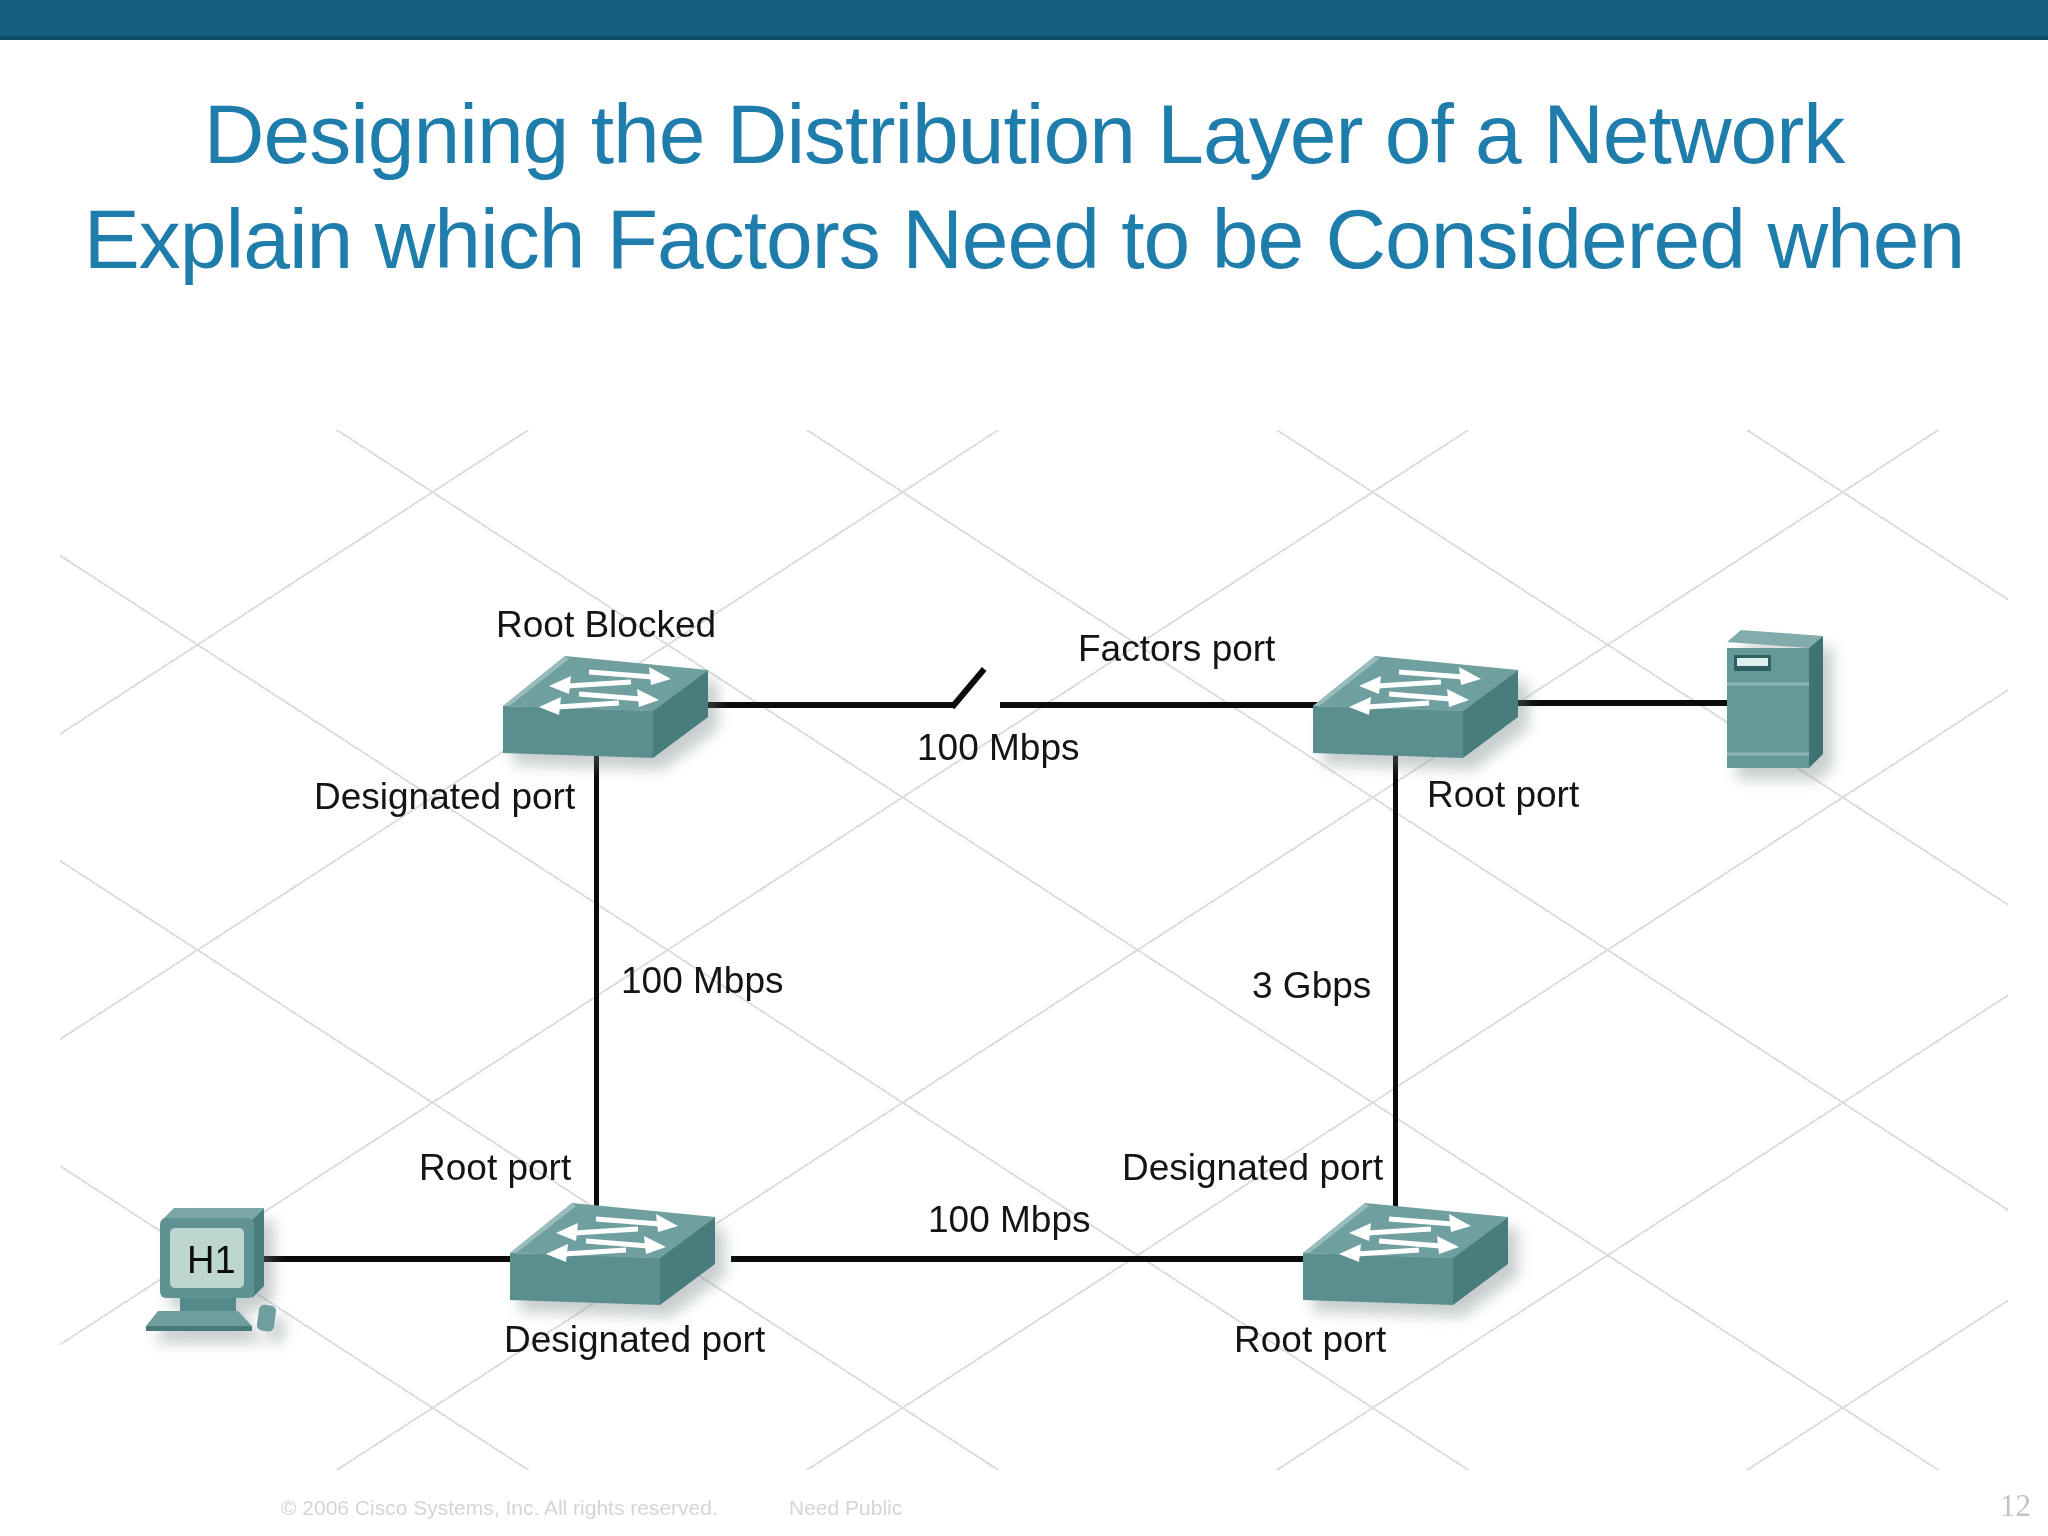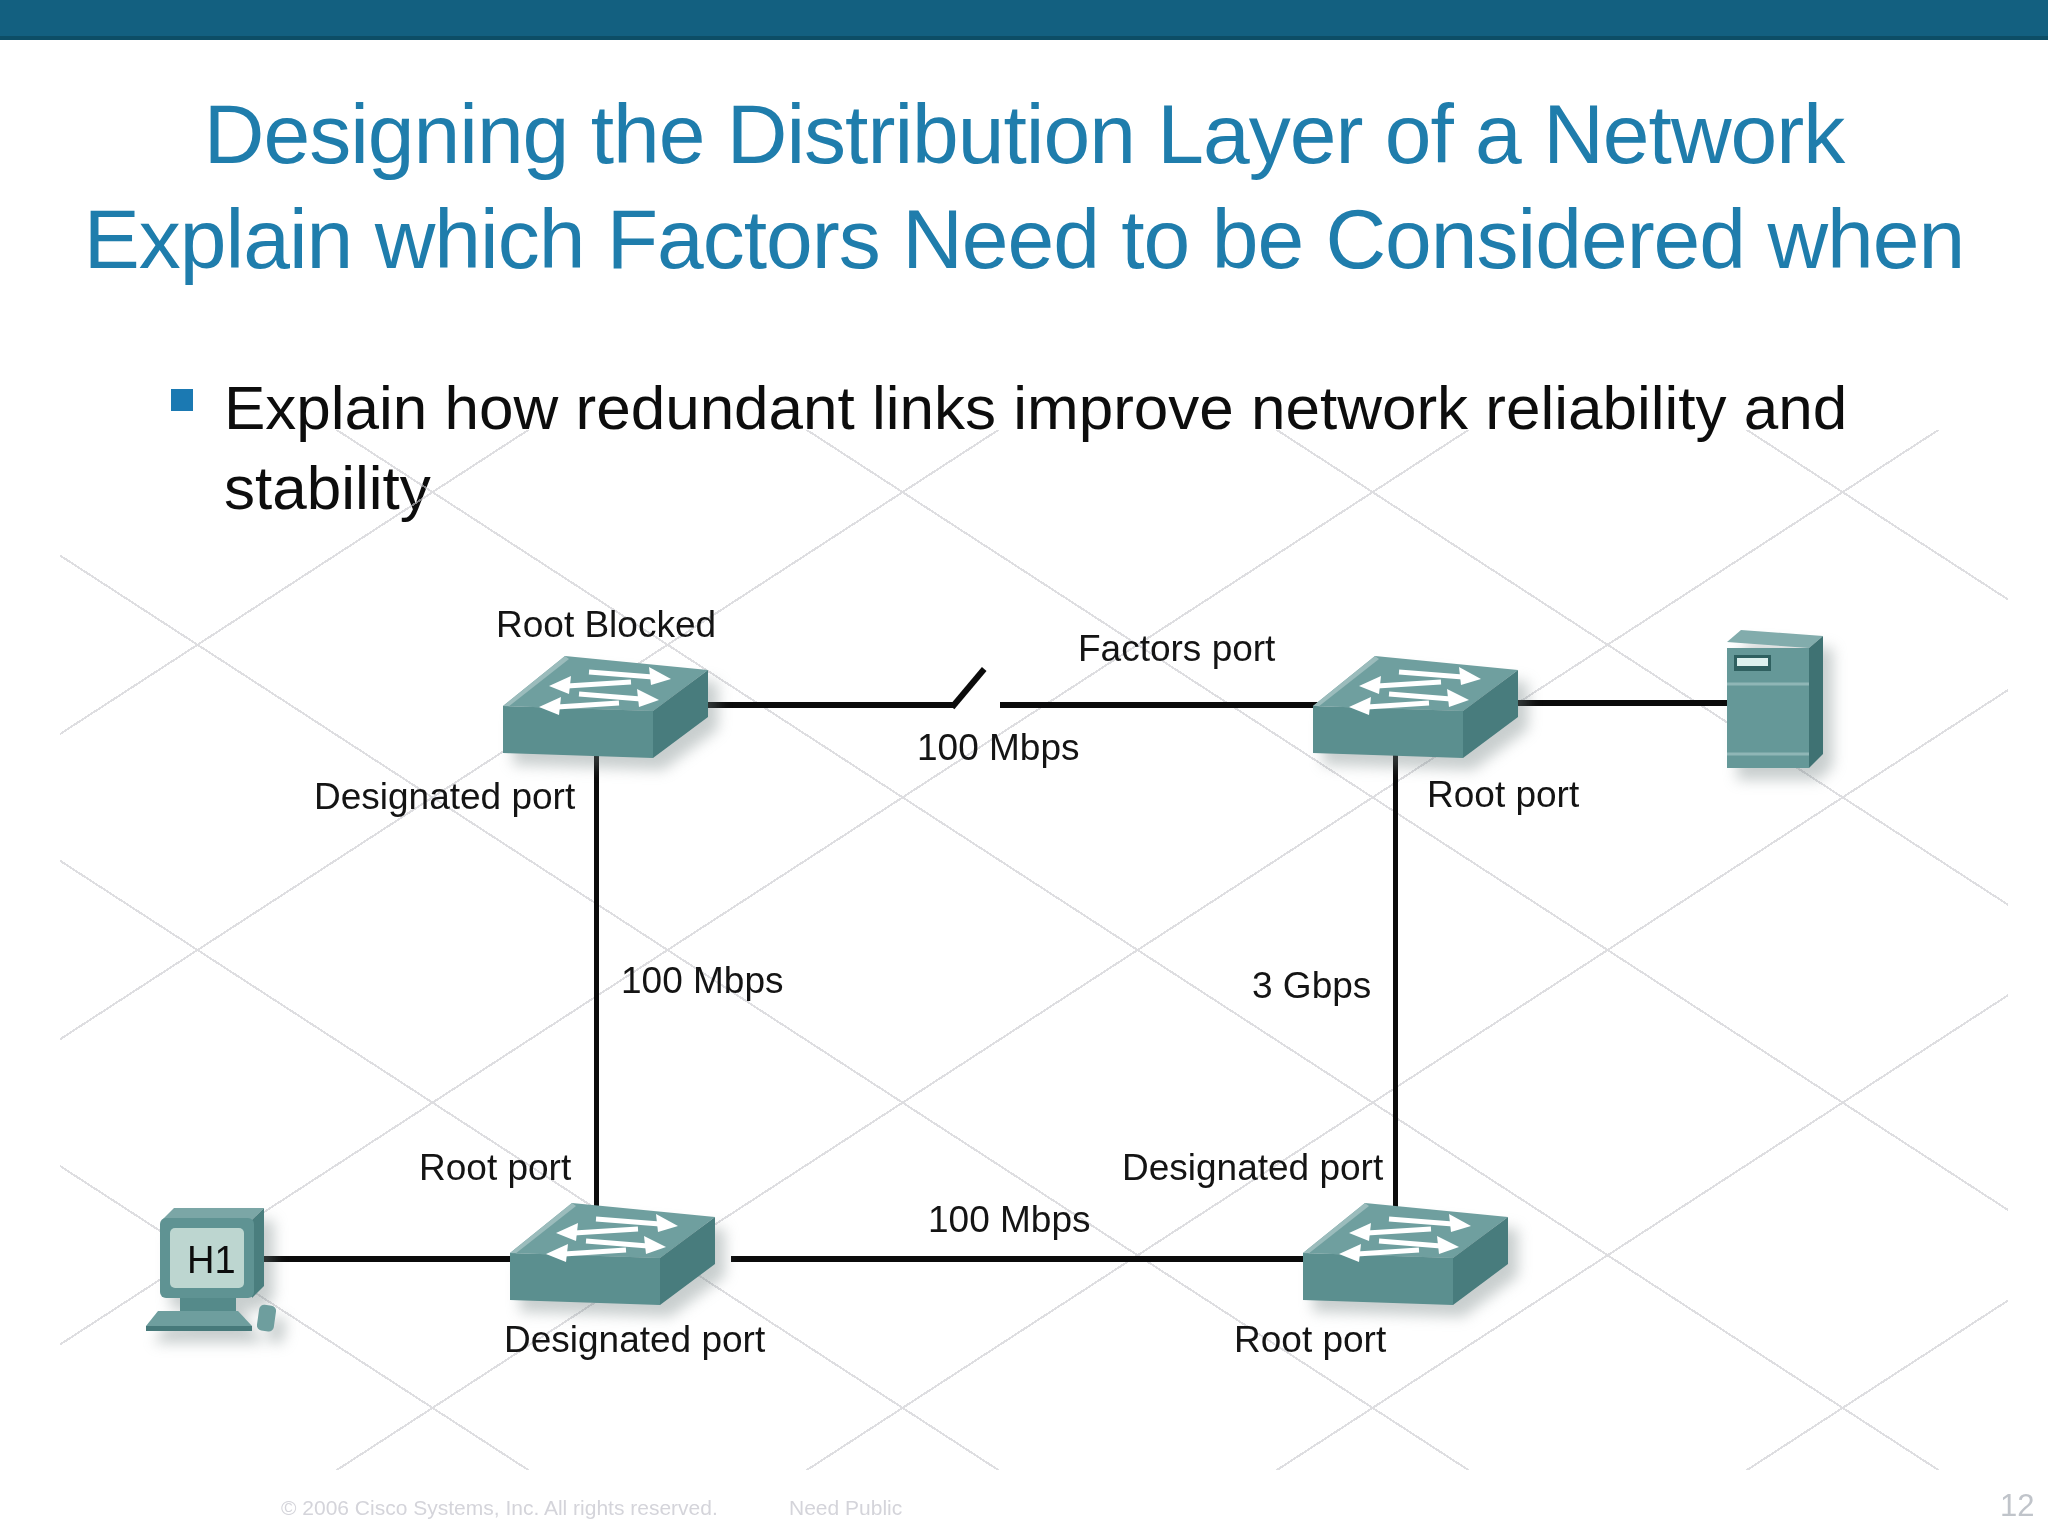--- a/index.html
+++ b/index.html
@@ -21,21 +21,21 @@
     position:absolute;left:60px;top:430px;width:1948px;height:1040px;
     background:
       repeating-linear-gradient(33deg,  transparent 0 254px, #c9c9ce 254px 256px),
       repeating-linear-gradient(147deg, transparent 0 254px, #c9c9ce 254px 256px);
     opacity:.6;
   }
   .link{position:absolute;background:#0b0b0b;}
   .label{position:absolute;font-size:37px;line-height:40px;color:#141414;white-space:nowrap;}
   .node{position:absolute;filter:drop-shadow(10px 12px 7px rgba(110,125,125,.38));}
   .footer{position:absolute;font-size:21px;color:#d4d4da;white-space:nowrap;text-align:right;}
-  .pagenum{position:absolute;left:2000px;top:1488px;font-size:31px;color:#c0c4ca;}
+  .pagenum{position:absolute;left:2000px;top:1488px;font-size:31px;color:#c0c4ca;font-family:Liberation Serif, serif;}
 </style>
 </head>
 <body>
 
 <svg width="0" height="0" style="position:absolute">
   <defs>
     <symbol id="switch-sym" viewBox="0 0 210 105">
       <polygon points="0,50 62,0 205,14 150,55" fill="#6f9f9f"></polygon>
       <polygon points="0,50 62,0 66,3 5,51" fill="#9bbcbc"></polygon>
       <polygon points="0,50 150,55 150,102 0,97" fill="#5b8f8f"></polygon>
@@ -78,24 +78,20 @@
 
 <div class="slide">
 
   <div class="topbar"></div>
 
   <div class="title">
     <div>Designing the Distribution Layer of a Network</div>
     <div>Explain which Factors Need to be Considered when</div>
   </div>
 
-  <div class="bullet-row">
-    <div class="bullet-square"></div>
-    <div class="bullet-text">Explain how redundant links improve network reliability and stability</div>
-  </div>
 
   <div class="diagram-grid"></div>
 
   <div class="link" style="left:705px;top:702px;width:250px;height:6px"></div>
   <div class="link" style="left:951px;top:702px;width:50px;height:6px;transform:rotate(-50deg);transform-origin:3px 3px"></div>
   <div class="link" style="left:1000px;top:702px;width:318px;height:6px"></div>
   <div class="link" style="left:1516px;top:700px;width:214px;height:6px"></div>
   <div class="link" style="left:594px;top:753px;width:5px;height:456px"></div>
   <div class="link" style="left:1393px;top:754px;width:5px;height:455px"></div>
   <div class="link" style="left:258px;top:1256px;width:260px;height:6px"></div>

